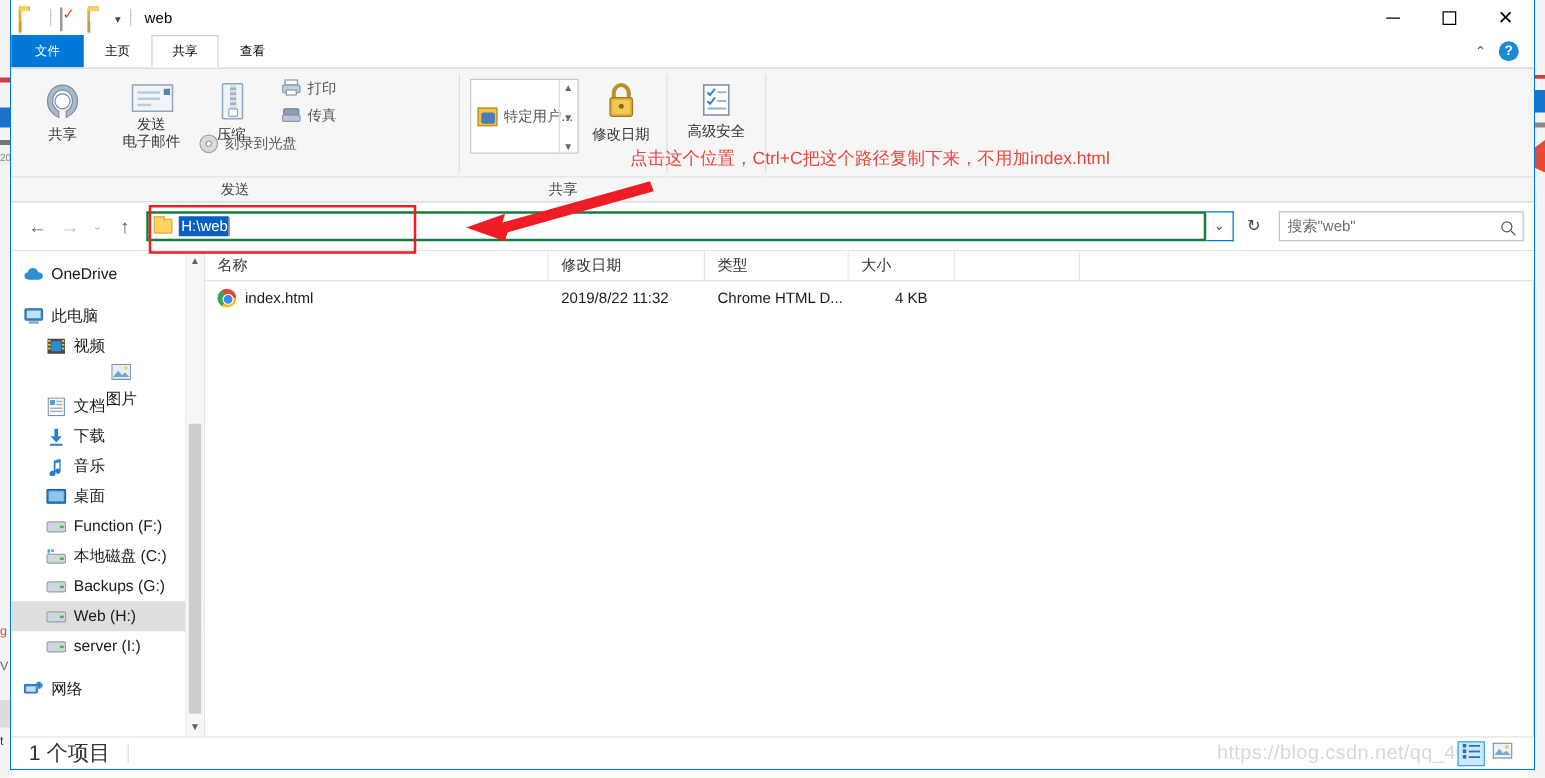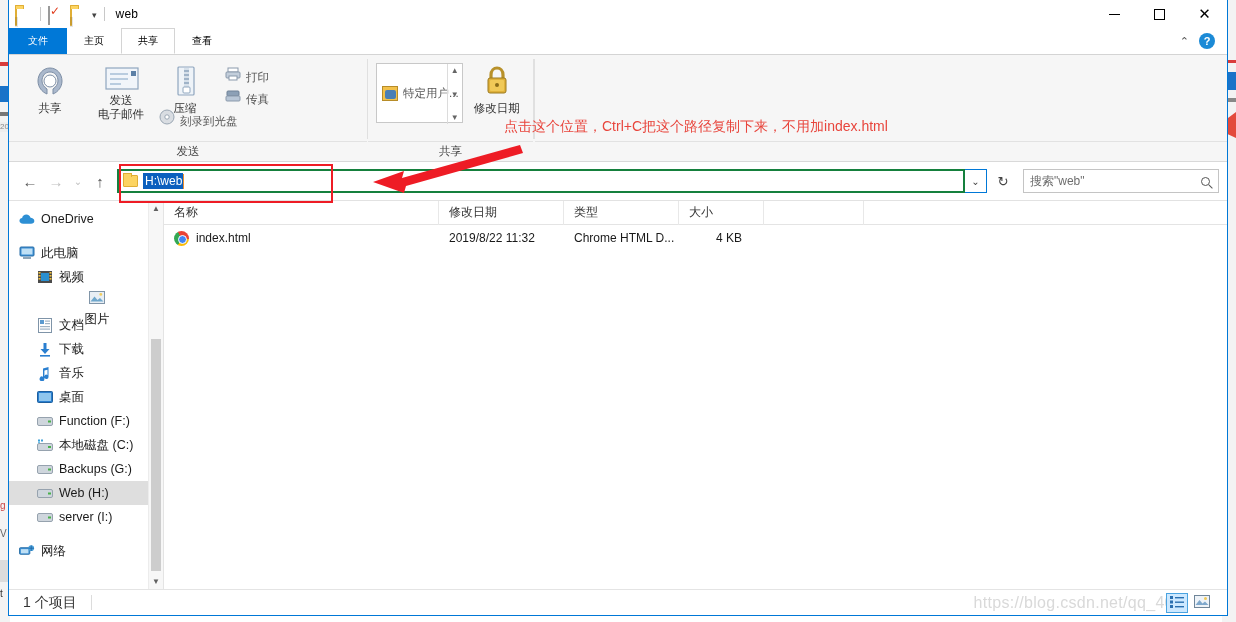--- a/index.html
+++ b/index.html
@@ -120,21 +120,21 @@
   }
   .rgroup-div { width:1px; background:#e0e0e0; margin-top:4px; margin-bottom:22px; }
 
   .big-btn {
     width:66px; display:flex; flex-direction:column; align-items:center;
     padding-top:4px; cursor:default;
   }
   .big-lbl { font-size:11.5px; color:#333; text-align:center; line-height:14px; margin-top:4px; }
 
   .small-btn {
-    display:flex; align-items:flex-end; gap:5px; height:22px; padding:0 4px; cursor:default;
+    display:flex; align-items:flex-start; gap:5px; height:22px; padding:0 4px; cursor:default;
   }
   .small-lbl { font-size:11.5px; color:#555; }
 
   
   .ico-share {
     width:34px;height:32px;position:relative;
   }
   .ico-email { width:34px;height:24px; position:relative; }
   .ico-zip { width:20px;height:32px; position:relative; }
   .ico-lock { width:30px;height:32px; position:relative; }
@@ -247,21 +247,21 @@
   .chrome-ico::after{
     content:''; position:absolute; left:4px; top:4px; width:7px;height:7px;border-radius:50%;
     background:#4285f4; border:1.2px solid #fff;
   }
 
   
   .statusbar {
     height:26px; min-height:26px; border-top:1px solid #e4e4e4;
     display:flex; align-items:center; background:#fff; position:relative; padding-left:14px;
   }
-  .status-text { font-size:14px; color:#333; }
+  .status-text { font-size:17px; color:#333; }
   .status-div { width:1px;height:15px;background:#dcdcdc;margin-left:14px; }
   .view-btns { position:absolute; right:14px; display:flex; gap:3px; align-items:center; }
   .view-btn { width:22px;height:20px;display:flex;align-items:center;justify-content:center; }
   .view-btn.active { background:#cce8ff; border:1px solid #4aa3e0; }
   .watermark {
     position:absolute; right:44px; font-size:16px; color:#d9d9d9;
     letter-spacing:0.3px; white-space:nowrap; user-select:none;
   }
 
   
@@ -438,20 +438,38 @@
             </svg>
           </span>
           <span class="big-lbl">修改日期</span>
         </div>
       </div>
       <div class="rgroup-label">共享</div>
     </div>
 
     <div class="rgroup-div"></div>
 
+    <div class="rgroup" style="width:78px;">
+      <div class="rgroup-body" style="justify-content:center;">
+        <div class="big-btn" style="width:64px;">
+          <span class="ico-adv">
+            <svg width="30" height="30" viewBox="0 0 30 30">
+              <rect x="5" y="3" width="20" height="24" fill="#ffffff" stroke="#7d93ab" stroke-width="1.3"></rect>
+              <path d="M8 9 l2 2 l4 -5" fill="none" stroke="#2f7fc1" stroke-width="1.6"></path>
+              <path d="M8 16 l2 2 l4 -5" fill="none" stroke="#2f7fc1" stroke-width="1.6"></path>
+              <rect x="16" y="8" width="7" height="1.6" fill="#9fb3c8"></rect>
+              <rect x="16" y="15" width="7" height="1.6" fill="#9fb3c8"></rect>
+              <rect x="8" y="21" width="15" height="1.6" fill="#9fb3c8"></rect>
+            </svg>
+          </span>
+          <span class="big-lbl">高级安全</span>
+        </div>
+      </div>
+      <div class="rgroup-label"></div>
+    </div>
 
     <div class="rgroup-div"></div>
     <div class="rgroup" style="flex:1;">
       <div class="rgroup-body"></div>
       <div class="rgroup-label"></div>
     </div>
   </div>
 
   <div class="navrow">
     <div class="navbtn">

